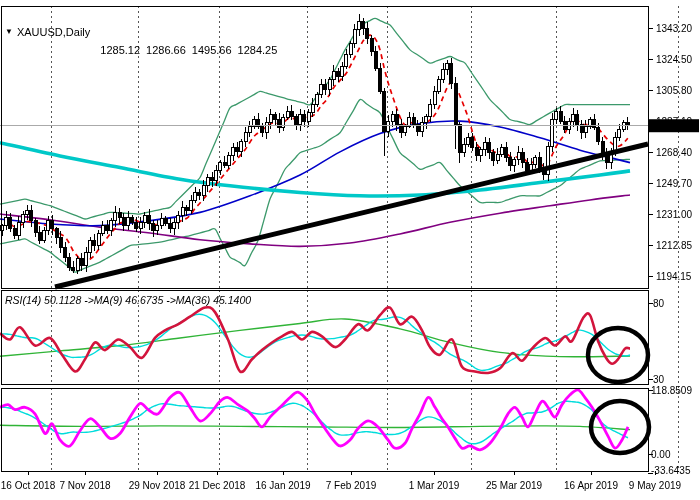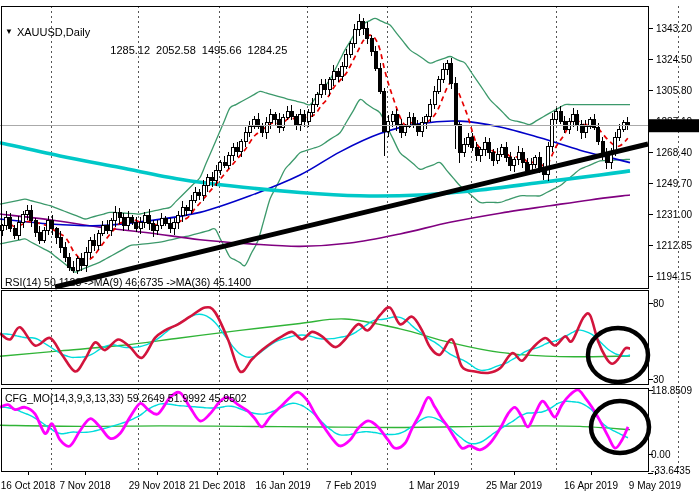--- a/index.html
+++ b/index.html
@@ -1,42 +1,41 @@
 <!DOCTYPE html>
 <html><head>
 <meta charset="utf-8">
 <style>
   html,body{margin:0;padding:0;background:#e8e8e8;}
   .terminal{position:relative;width:700px;height:500px;background:#fff;overflow:hidden;
             font-family:"Liberation Sans",sans-serif;}
   .chart-title{position:absolute;top:7px;left:5px;font-size:11px;color:#000;z-index:5;
                display:flex;align-items:center;white-space:nowrap;}
   .chart-title .tri{font-size:8px;margin-right:4px;}
-  .chart-title .sym{margin-right:20px;}
+  .chart-title .sym{margin-right:10px;}
   .chart-title .num{margin-right:6px;margin-top:37px;}
   .ind-label{position:absolute;left:5px;font-size:10.5px;color:#000;z-index:5;white-space:nowrap;}
-  #rsi-label{top:276px;}
+  #rsi-label{top:294px;font-style:italic;}
   #cfg-label{top:392px;}
   svg{position:absolute;top:0;left:0;}
   svg text{font-family:"Liberation Sans",sans-serif;font-size:10px;fill:#000;}
 </style>
 </head>
 <body>
 
 <div class="terminal">
   <div class="chart-title">
     <span class="tri">▼</span>
     <span class="sym">XAUUSD,Daily</span>
     <span class="num">1285.12</span>
-    <span class="num">2052.58</span>
+    <span class="num">1286.66</span>
     <span class="num">1495.66</span>
     <span class="num">1284.25</span>
   </div>
   <div class="ind-label" id="rsi-label">RSI(14) 50.1128  -&gt;MA(9) 46.6735  -&gt;MA(36) 45.1400</div>
-  <div class="ind-label" id="cfg-label">CFG_MO(14,3,9,3,13,33) 59.2649 51.9992 45.9502</div>
   <svg id="chart" width="700" height="500" viewBox="0 0 700 500">
       <rect x="0" y="0" width="700" height="500" fill="#FFFFFF"></rect>
       <g stroke="#555555" stroke-width="1" stroke-dasharray="2 3" shape-rendering="crispEdges">
         <line x1="51" y1="6" x2="51" y2="288"></line>
         <line x1="51" y1="290" x2="51" y2="384"></line>
         <line x1="51" y1="388" x2="51" y2="471"></line>
         <line x1="138" y1="6" x2="138" y2="288"></line>
         <line x1="138" y1="290" x2="138" y2="384"></line>
         <line x1="138" y1="388" x2="138" y2="471"></line>
         <line x1="219" y1="6" x2="219" y2="288"></line>

